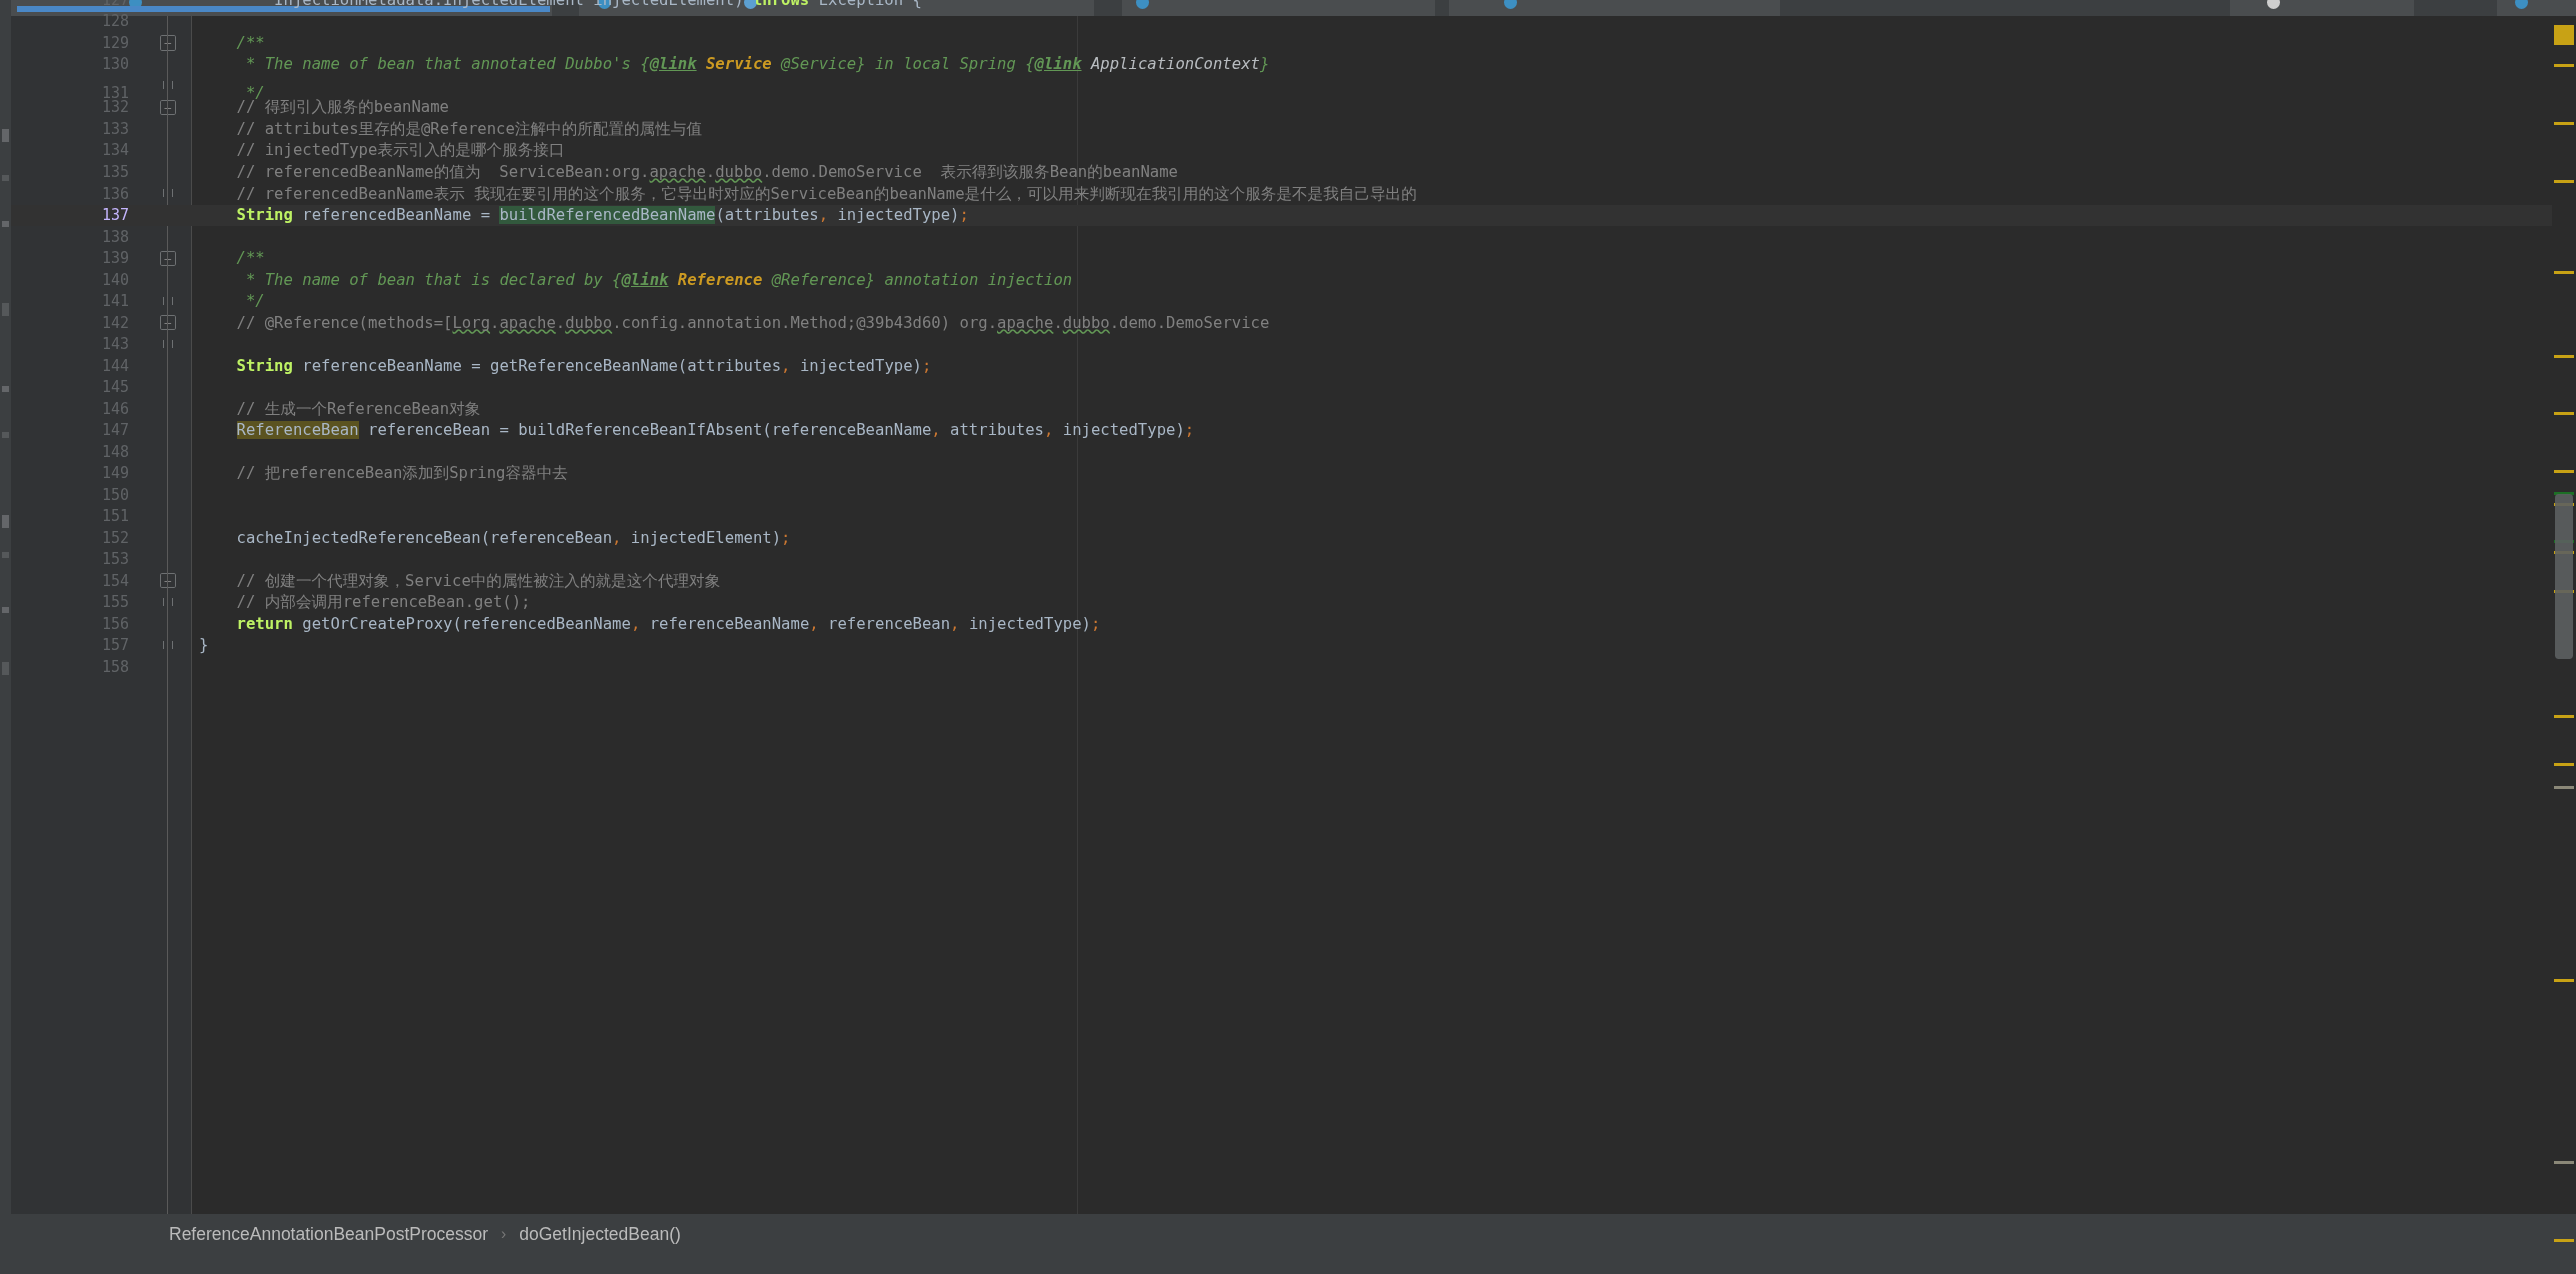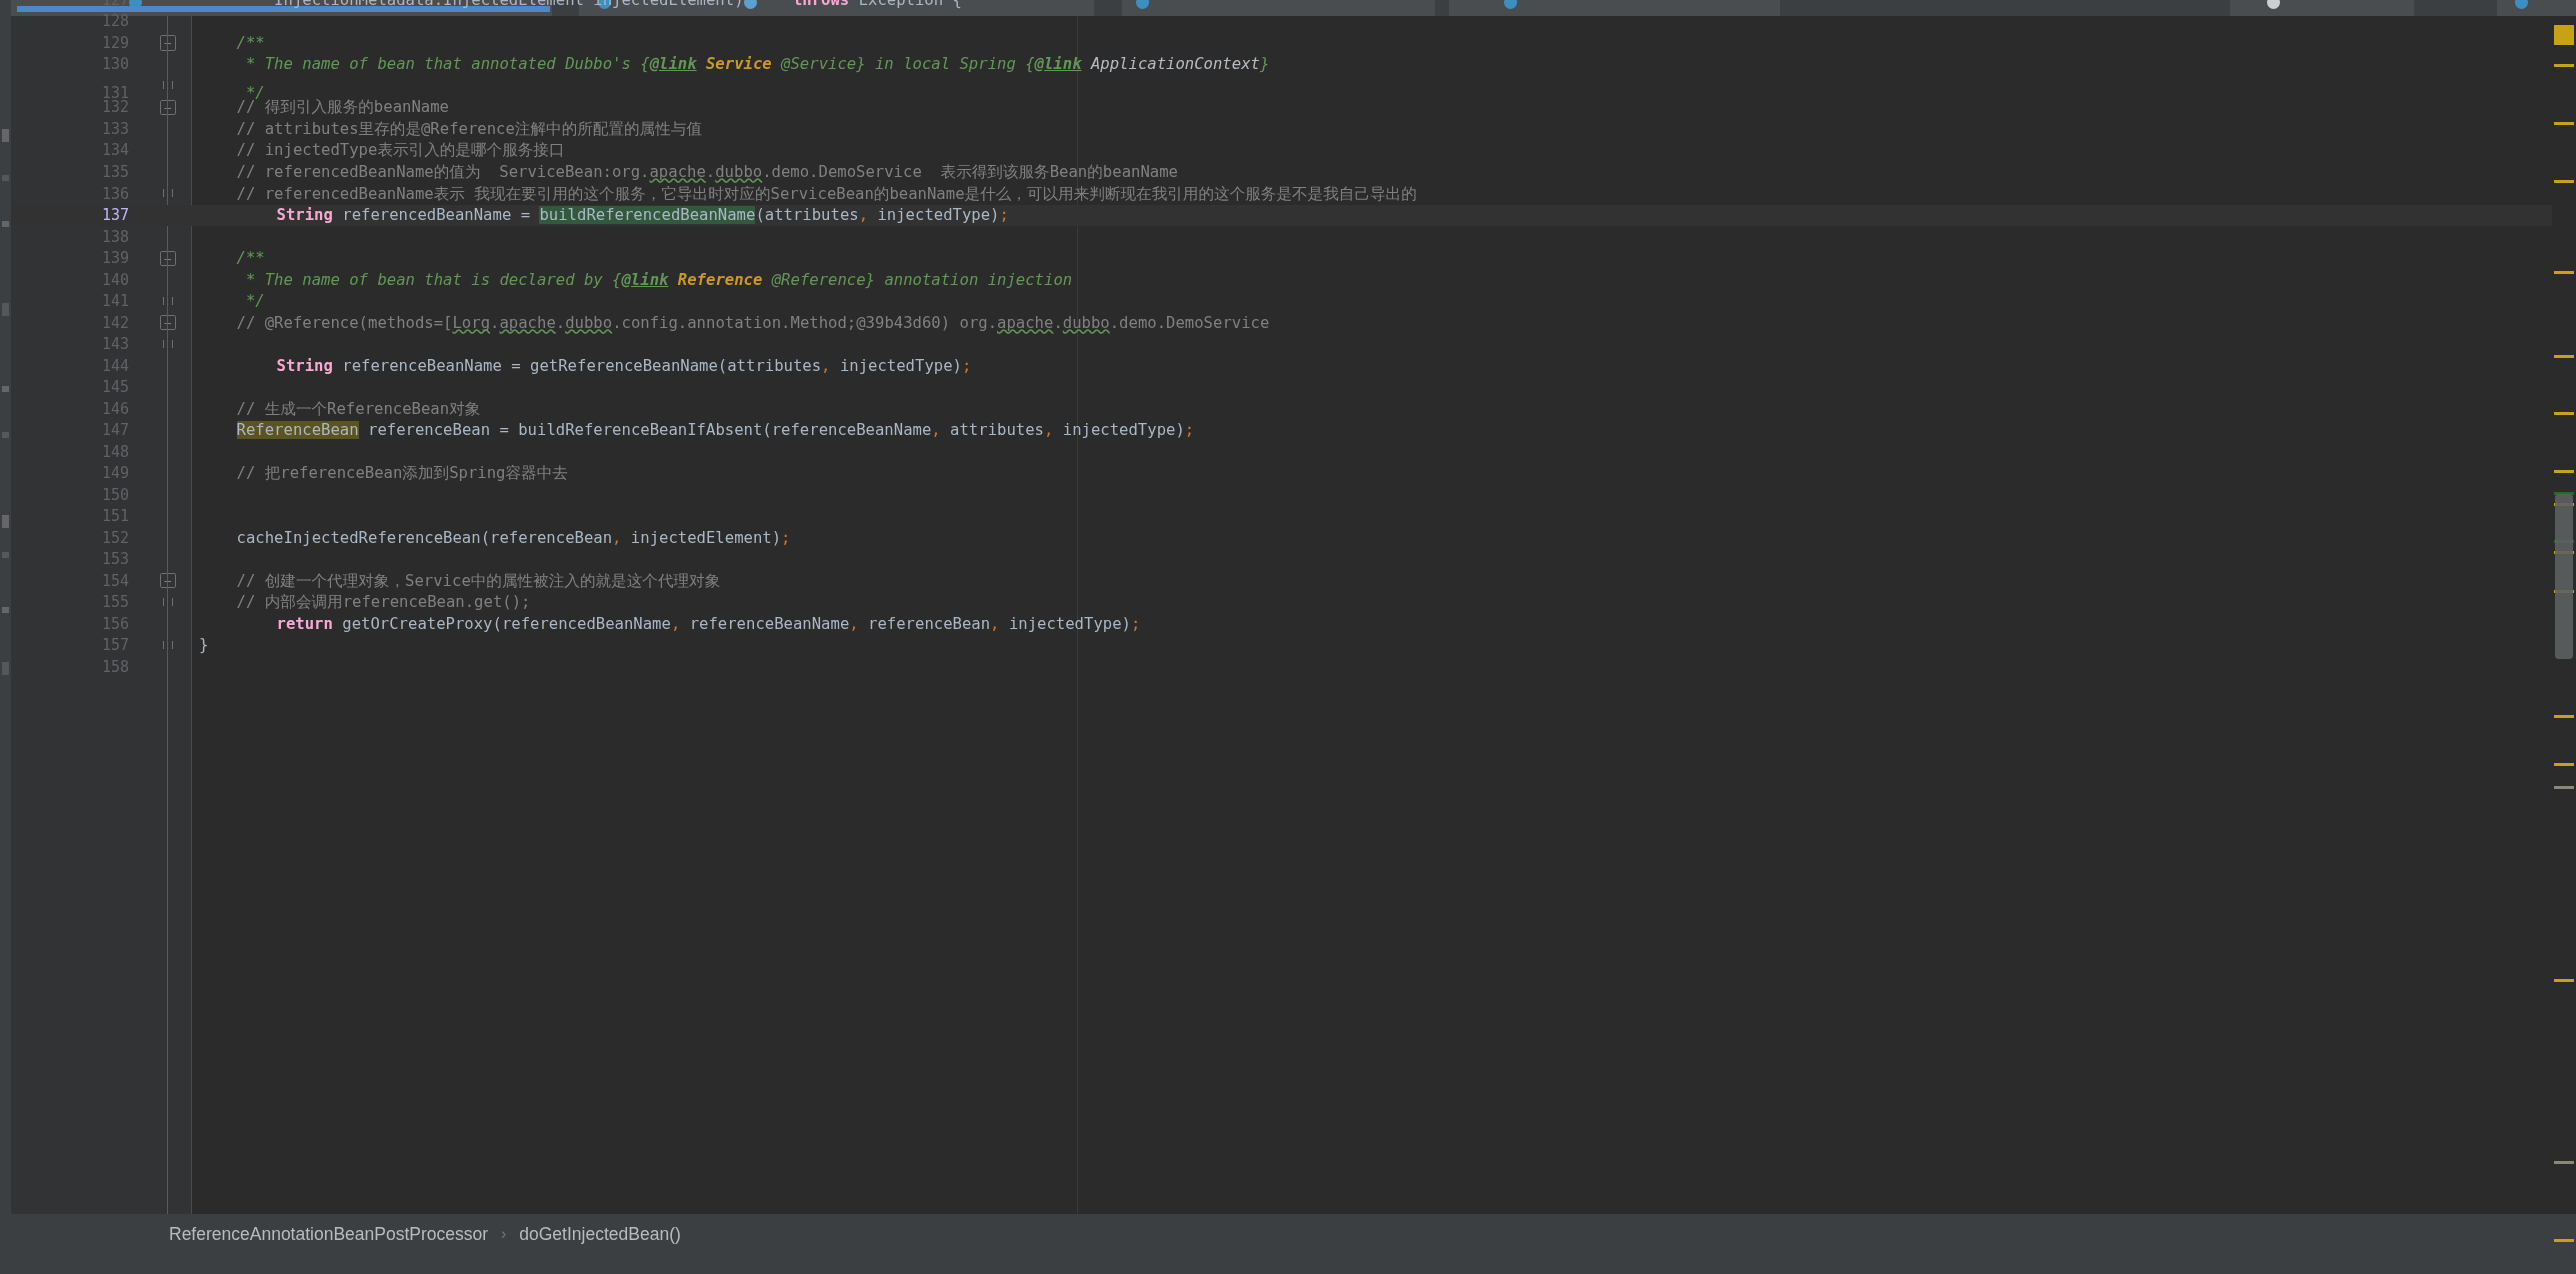--- a/index.html
+++ b/index.html
@@ -74,21 +74,21 @@
     color: #a9b7c6; font-family: "DejaVu Sans Mono", monospace;
     line-height: 21.5px; white-space: pre;
   }
 
   
   .cmt   { color: #808080; }
   .doc   { color: #629755; font-style: italic; }
   .doctag{ color: #629755; font-style: italic; text-decoration: underline; font-weight: bold; }
   .dockw { color: #cc9a22; font-style: italic; font-weight: bold; }
   .doctype{ color: #b8bcc0; font-style: italic; }
-  .kw    { color: #f9a8d4; font-weight: bold; margin-left: 40px; }
+  .kw    { color: #bef264; font-weight: bold; }
   .txt   { color: #a9b7c6; }
   .sep   { color: #cc7832; }
   .hl-search { background: #5b5320; }
   .hl-usage  { background: #32593d; }
   .typo  { text-decoration: underline wavy #629755; text-decoration-skip-ink: none; }
 
   
   .fold {
     position: absolute; left: 13px; width: 15.6px; height: 15.6px;
     border: 0.9px solid #6e7173; color: #9a9a9a; font-size: 11px;

